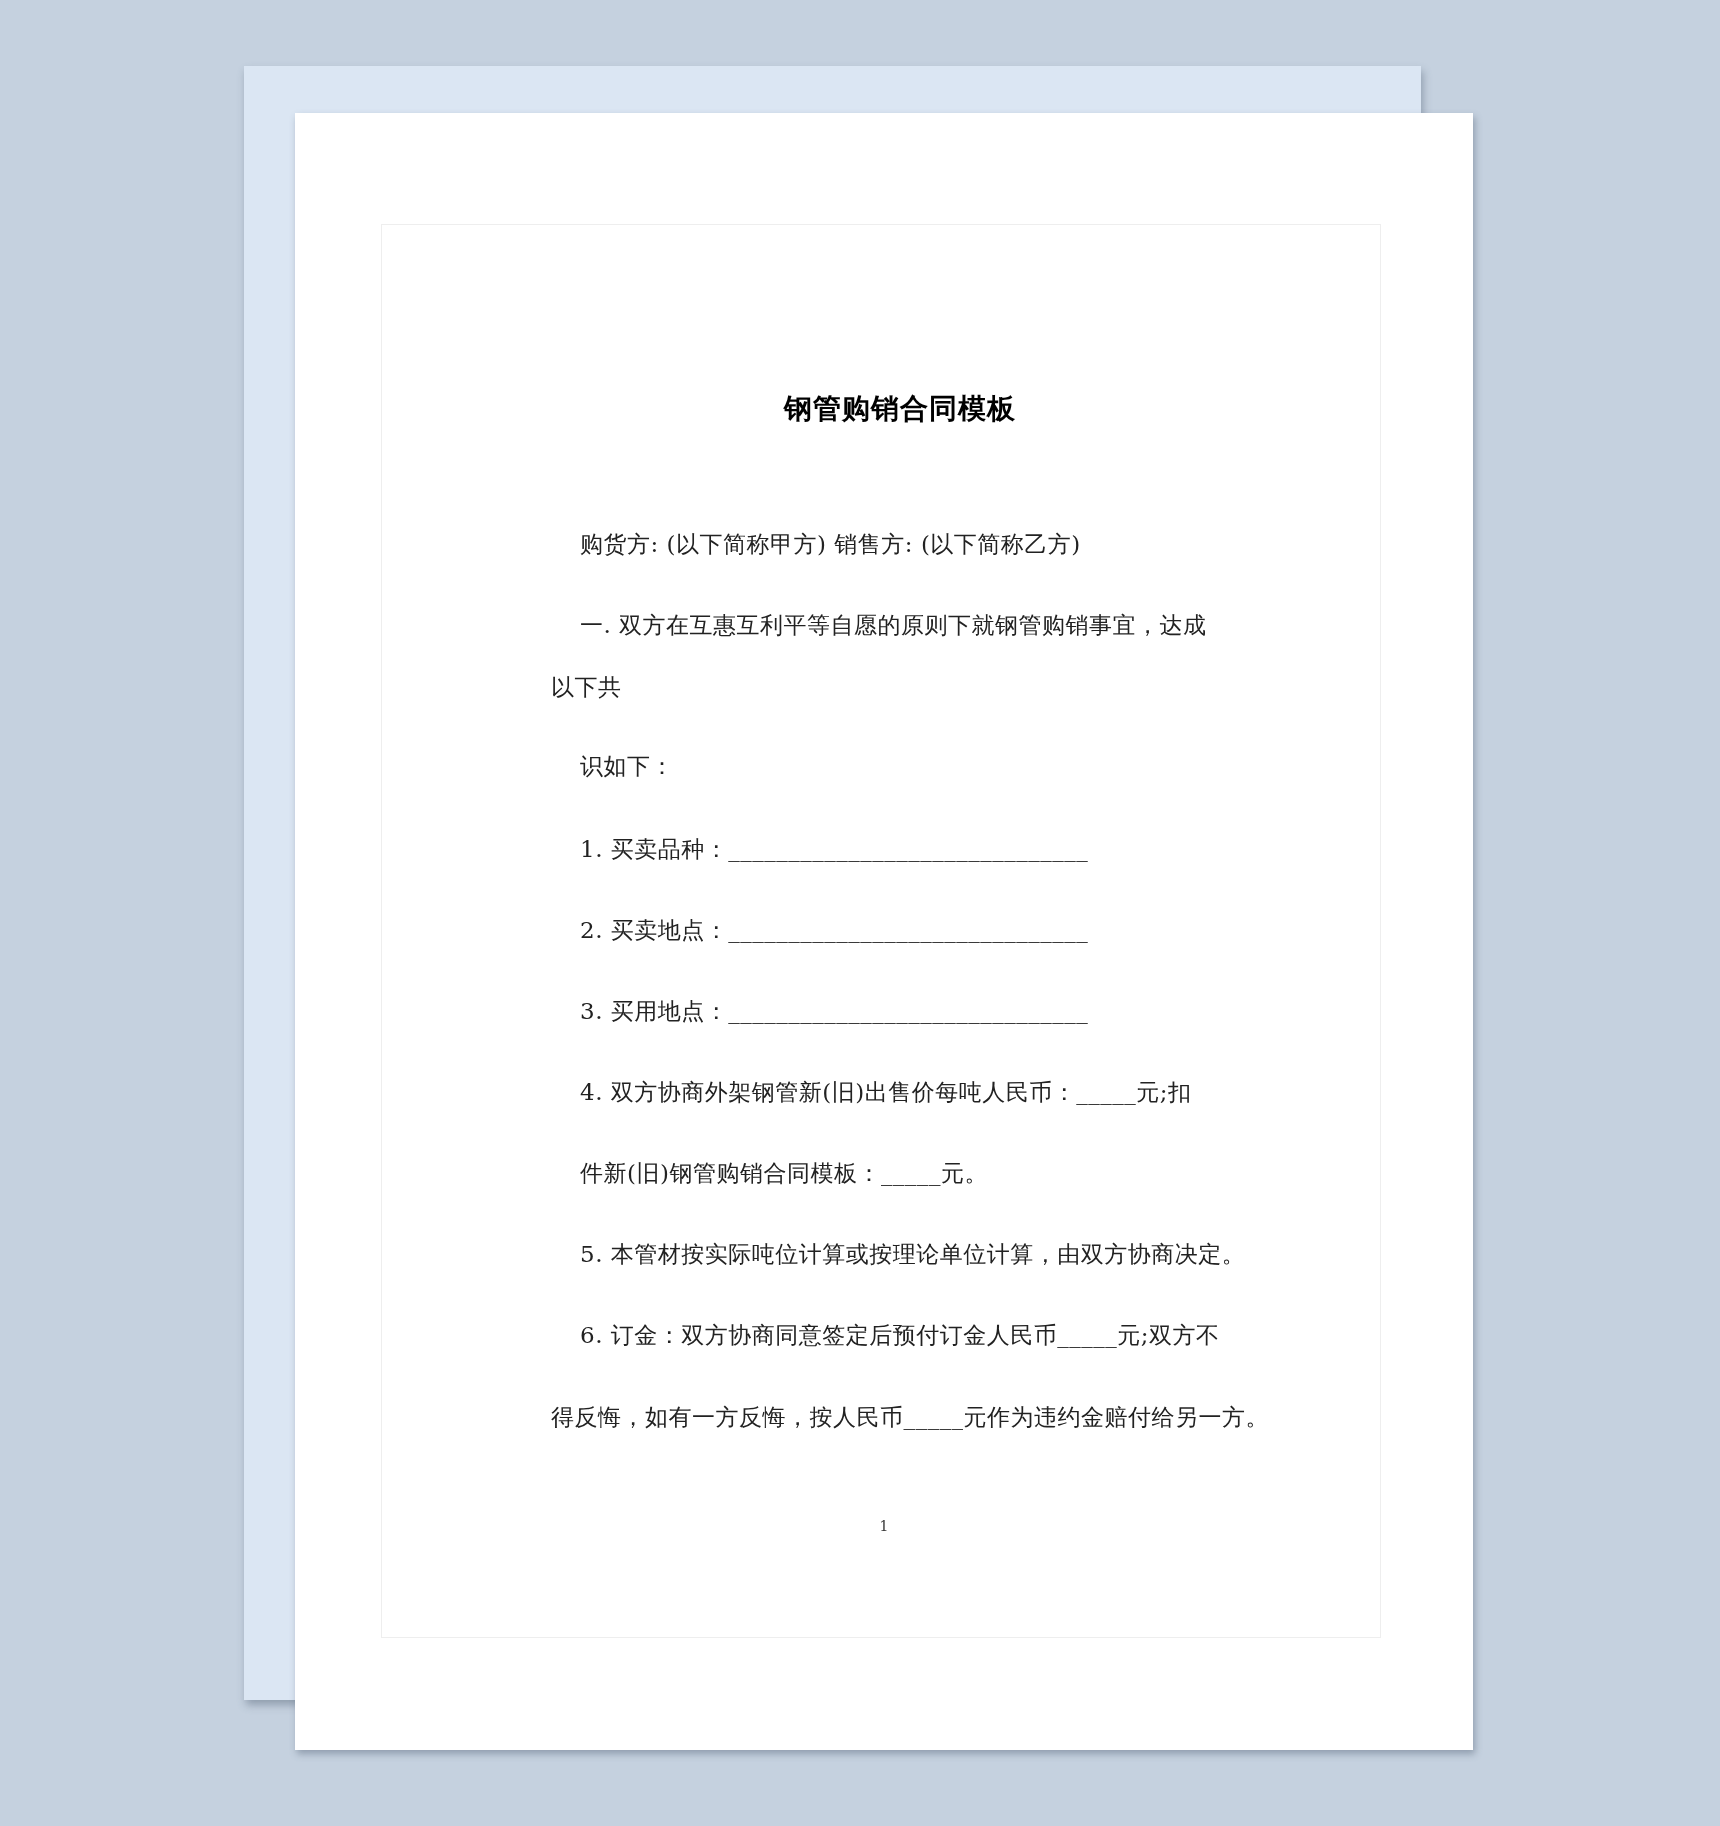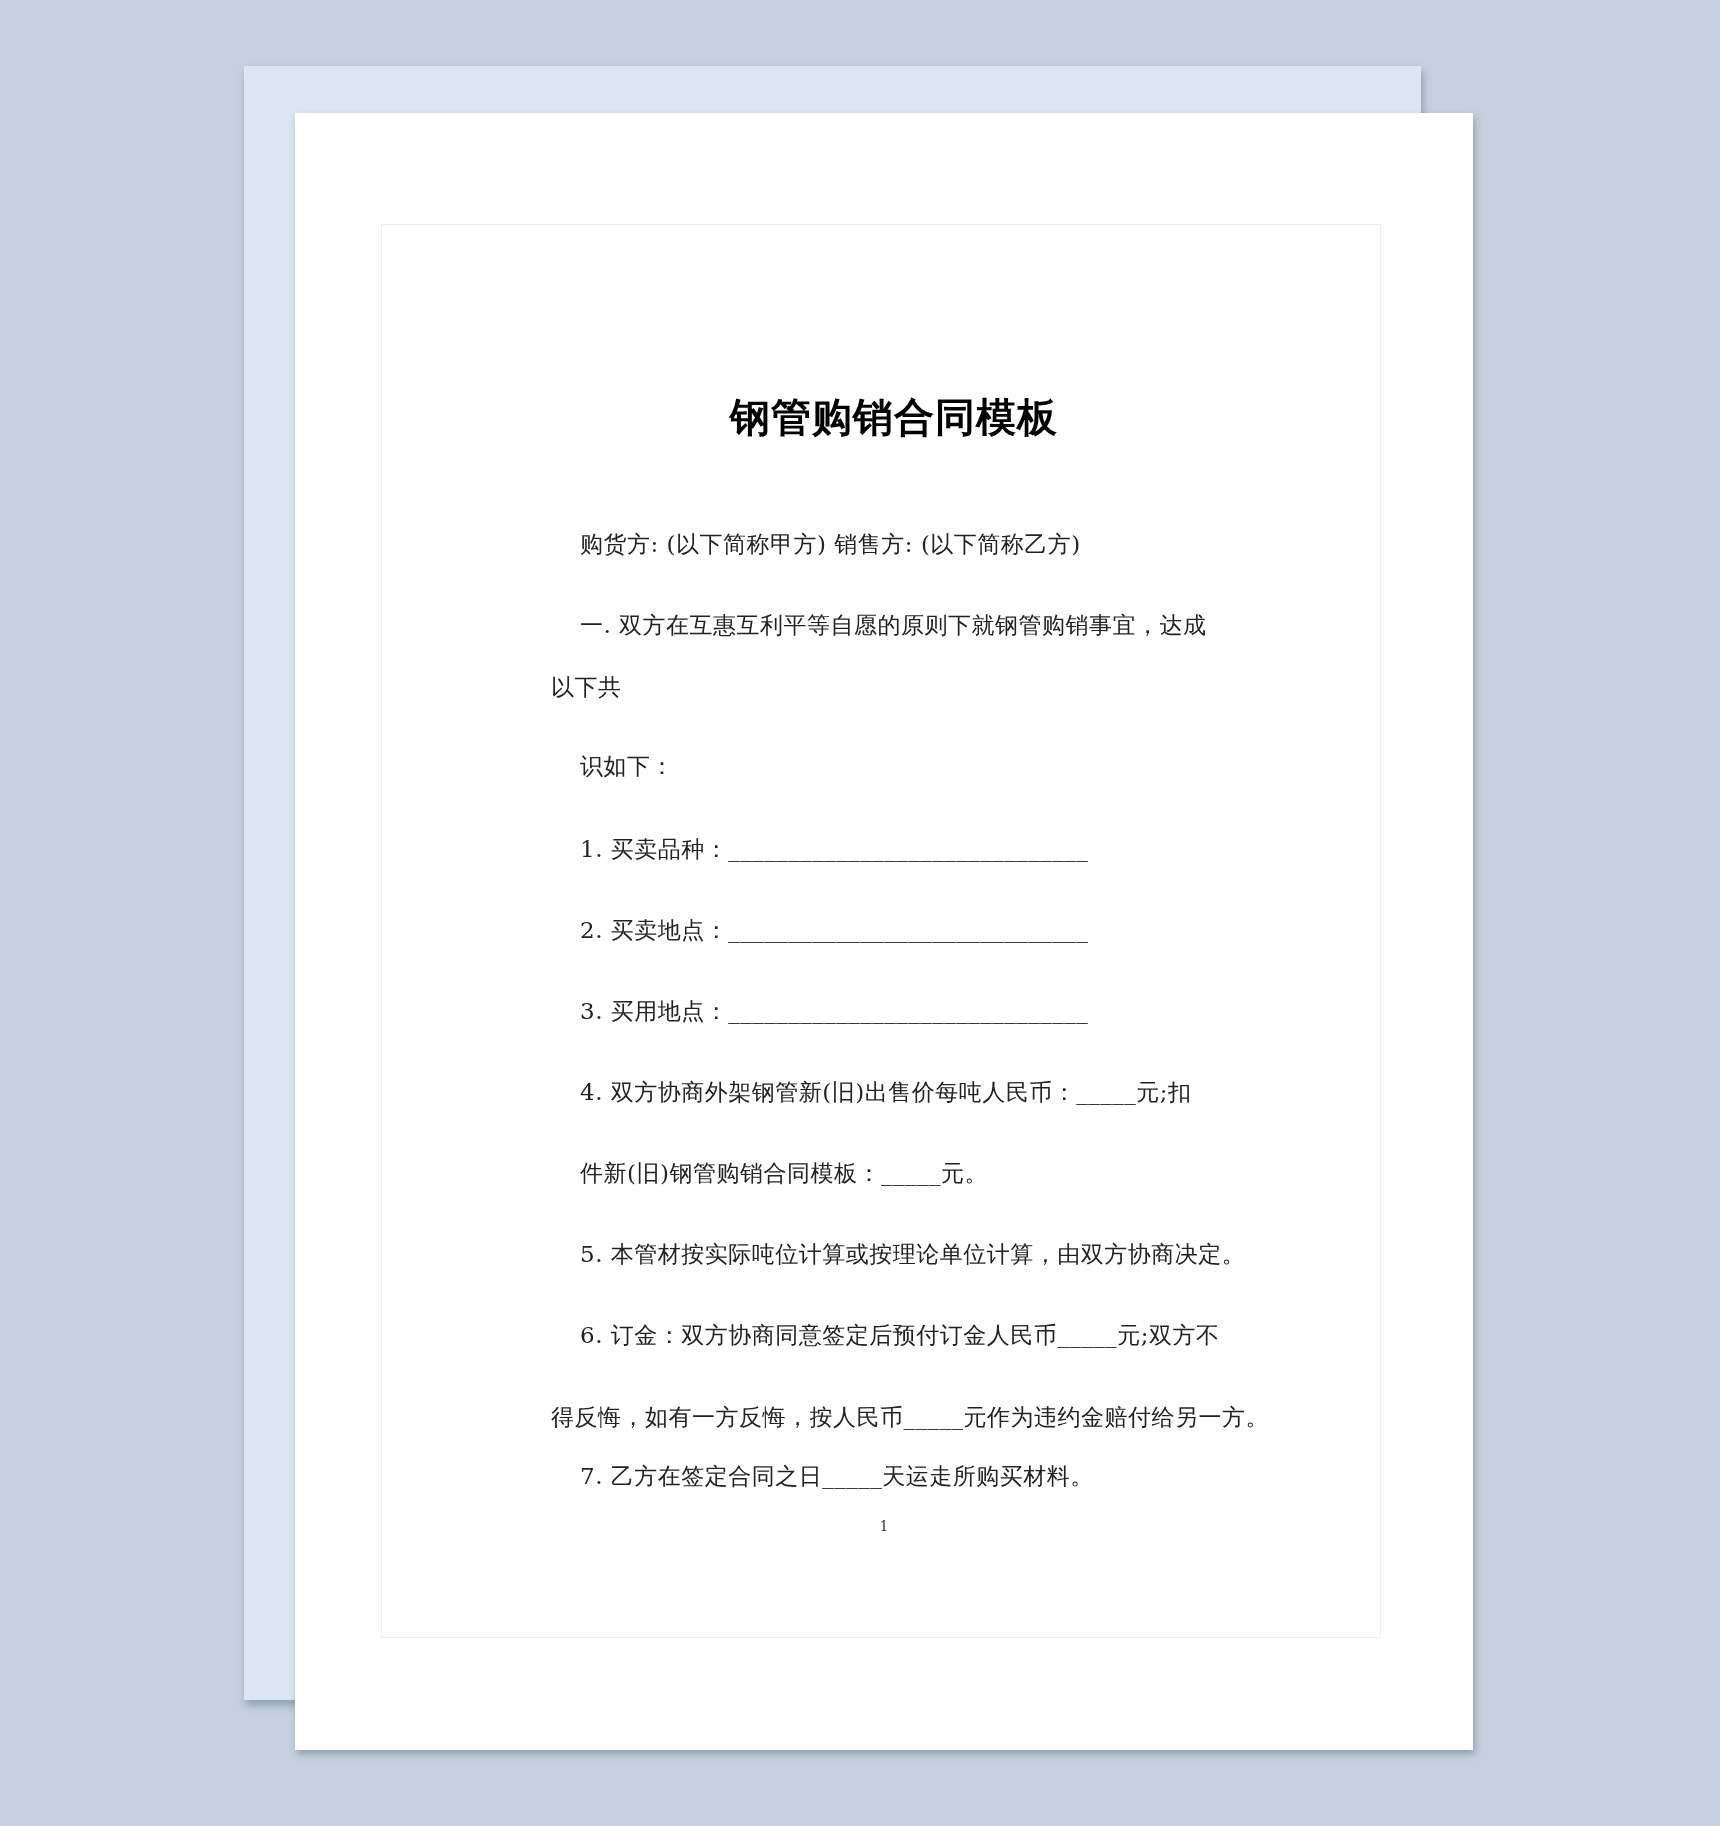--- a/index.html
+++ b/index.html
@@ -42,24 +42,24 @@
       box-sizing: border-box;
     }
     .doc-title {
       position: absolute;
       left: 0;
       width: 1178px;
       top: 277px;
       text-align: center;
       font-family: "DejaVu Sans", "Liberation Sans", sans-serif;
       font-weight: bold;
-      font-size: 40px;
+      font-size: 28px;
       color: #000;
       letter-spacing: 1px;
-      padding-left: 10px;
+      padding-left: 16px;
     }
     .line {
       position: absolute;
       font-size: 23px;
       color: #222;
       white-space: nowrap;
       line-height: 30px;
       letter-spacing: 0.5px;
     }
     .indent { left: 285px; }
@@ -89,16 +89,15 @@
   <div class="line noindent" style="top:559px;">以下共</div>
   <div class="line indent" style="top:640px;font-family:Liberation Mono, monospace;">识如下：</div>
   <div class="line indent" style="top:721px;">1.  买卖品种：______________________________</div>
   <div class="line indent" style="top:802px;">2.  买卖地点：______________________________</div>
   <div class="line indent" style="top:883px;">3.  买用地点：______________________________</div>
   <div class="line indent" style="top:964px;">4.  双方协商外架钢管新(旧)出售价每吨人民币：_____元;扣</div>
   <div class="line indent" style="top:1045px;">件新(旧)钢管购销合同模板：_____元。</div>
   <div class="line indent" style="top:1126px;">5.  本管材按实际吨位计算或按理论单位计算，由双方协商决定。</div>
   <div class="line indent" style="top:1207px;">6.  订金：双方协商同意签定后预付订金人民币_____元;双方不</div>
   <div class="line noindent" style="top:1267px;margin-top:22px;">得反悔，如有一方反悔，按人民币_____元作为违约金赔付给另一方。</div>
-  <div class="line indent" style="top:1348px;">7.  乙方在签定合同之日_____天运走所购买材料。</div>
 
   <div class="page-number">1</div>
 </div>
 
 </body></html>

